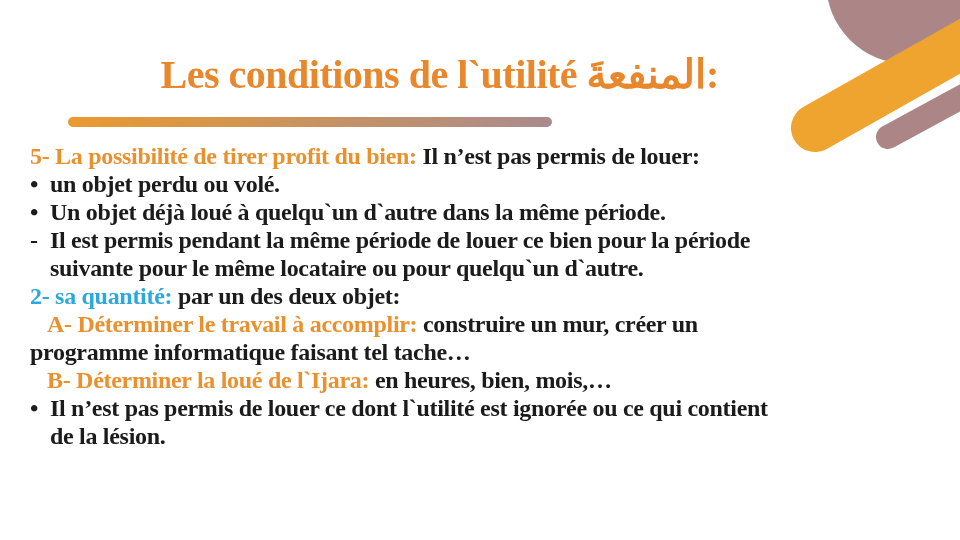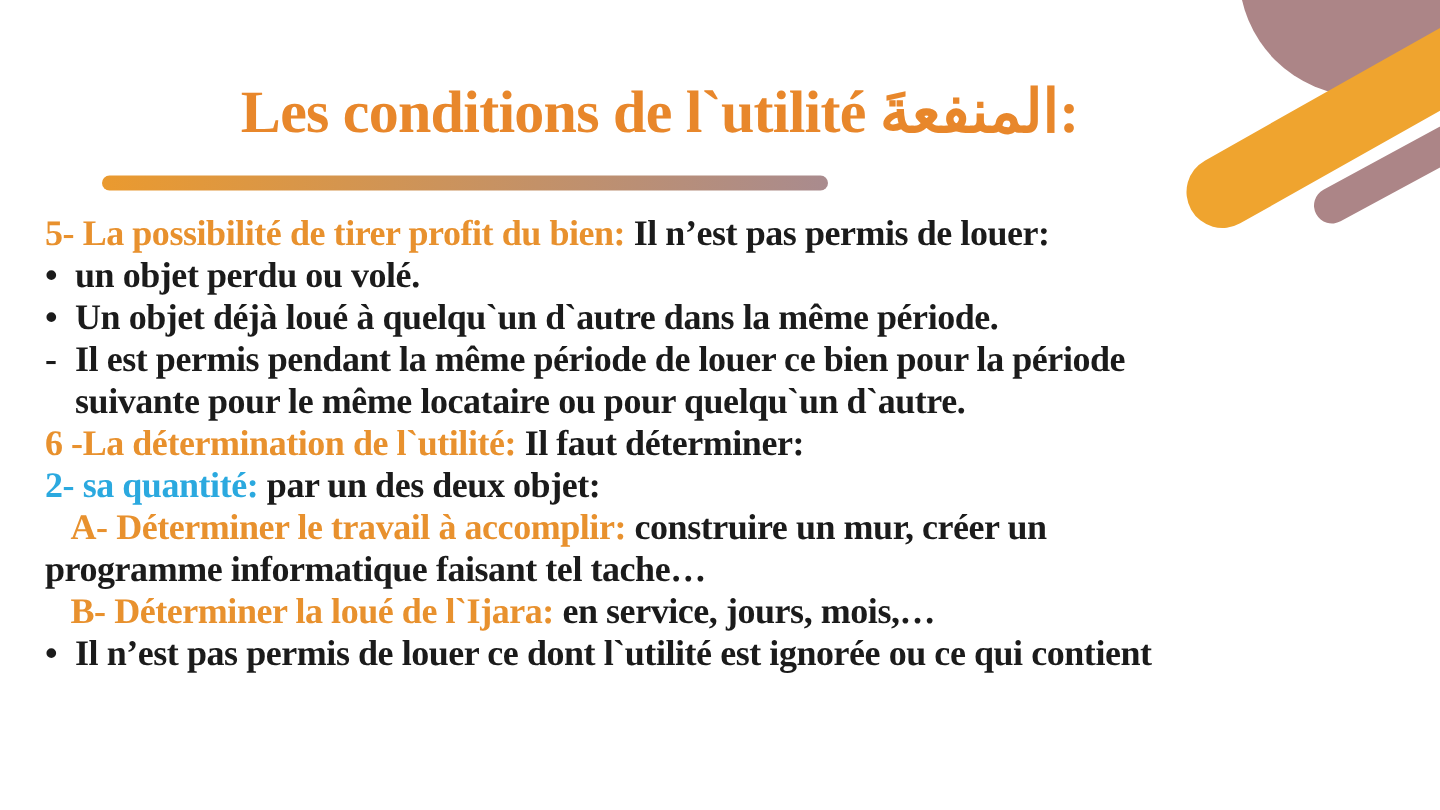--- a/index.html
+++ b/index.html
@@ -76,25 +76,24 @@
   <h1 class="title">Les conditions de l`utilité المنفعةَ:</h1>
 
   <div class="divider"></div>
 
   <div class="body-text">
       <div class="line flush"><span class="seg-orange">5- La possibilité de tirer profit du bien: </span><span class="seg-black">Il n’est pas permis de louer:</span></div>
       <div class="line bullet"><span class="marker seg-black">•</span><span class="seg-black">un objet perdu ou volé.</span></div>
       <div class="line bullet"><span class="marker seg-black">•</span><span class="seg-black">Un objet déjà loué à quelqu`un d`autre dans la même période.</span></div>
       <div class="line bullet"><span class="marker seg-black">-</span><span class="seg-black">Il est permis pendant la même période de louer ce bien pour la période</span></div>
       <div class="line cont"><span class="seg-black">suivante pour le même locataire ou pour quelqu`un d`autre.</span></div>
-      <div class="line flush"><span class="seg-orange">6 -La détermination de l`utilité: </span><span class="seg-black">Il faut déterminer:</span></div>
       <div class="line flush"><span class="seg-blue">2- sa quantité: </span><span class="seg-black">par un des deux objet:</span></div>
       <div class="line indent"><span class="seg-orange">A- Déterminer le travail à accomplir: </span><span class="seg-black">construire un mur, créer un</span></div>
       <div class="line flush"><span class="seg-black">programme informatique faisant tel tache…</span></div>
-      <div class="line indent"><span class="seg-orange">B- Déterminer la loué de l`Ijara: </span><span class="seg-black">en service, jours, mois,…</span></div>
+      <div class="line indent"><span class="seg-orange">B- Déterminer la loué de l`Ijara: </span><span class="seg-black">en heures, bien, mois,…</span></div>
       <div class="line bullet"><span class="marker seg-black">•</span><span class="seg-black">Il n’est pas permis de louer ce dont l`utilité est ignorée ou ce qui contient</span></div>
       <div class="line cont"><span class="seg-black">de la lésion.</span></div>
     </div>
 
   <div class="logo-circle"></div>
   <div class="logo-capsule"></div>
 
   <svg class="logo-monogram" viewBox="0 0 42 40">
     <defs>
       <linearGradient id="mono-grad" x1="0" y1="0" x2="0" y2="1">

